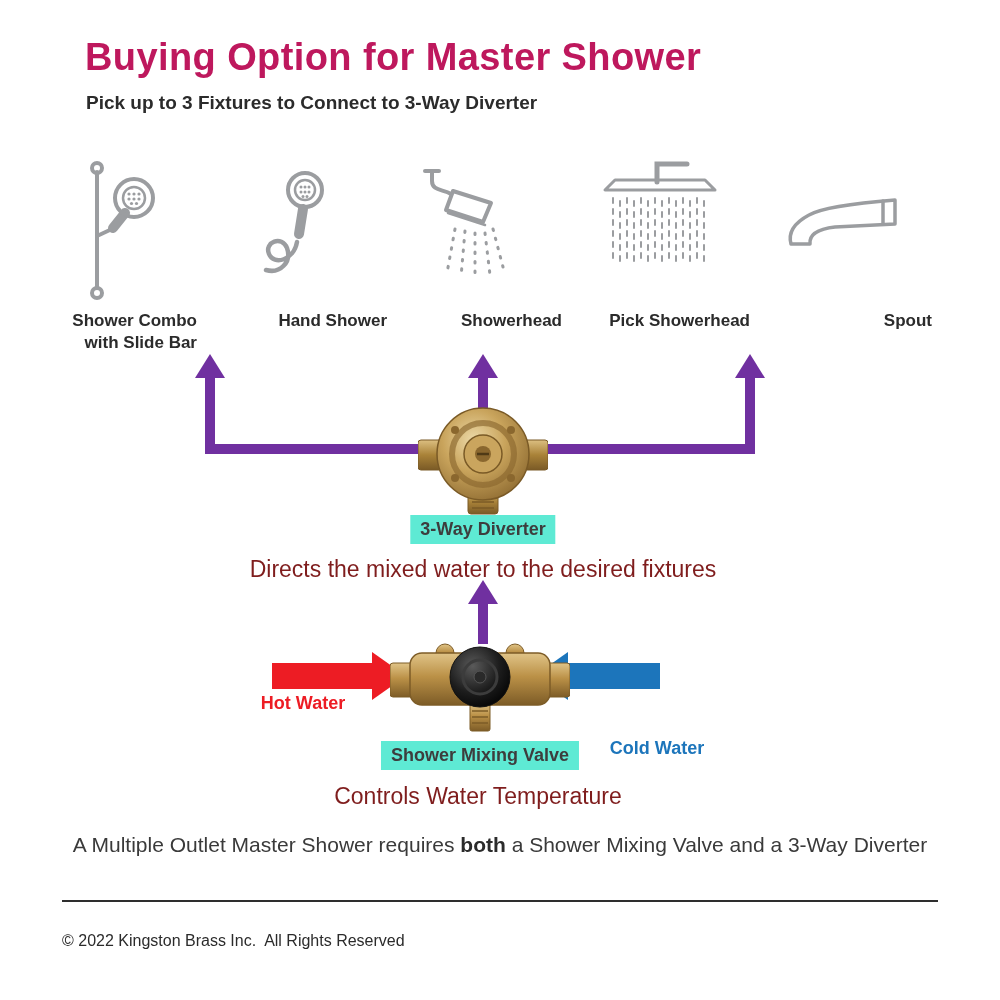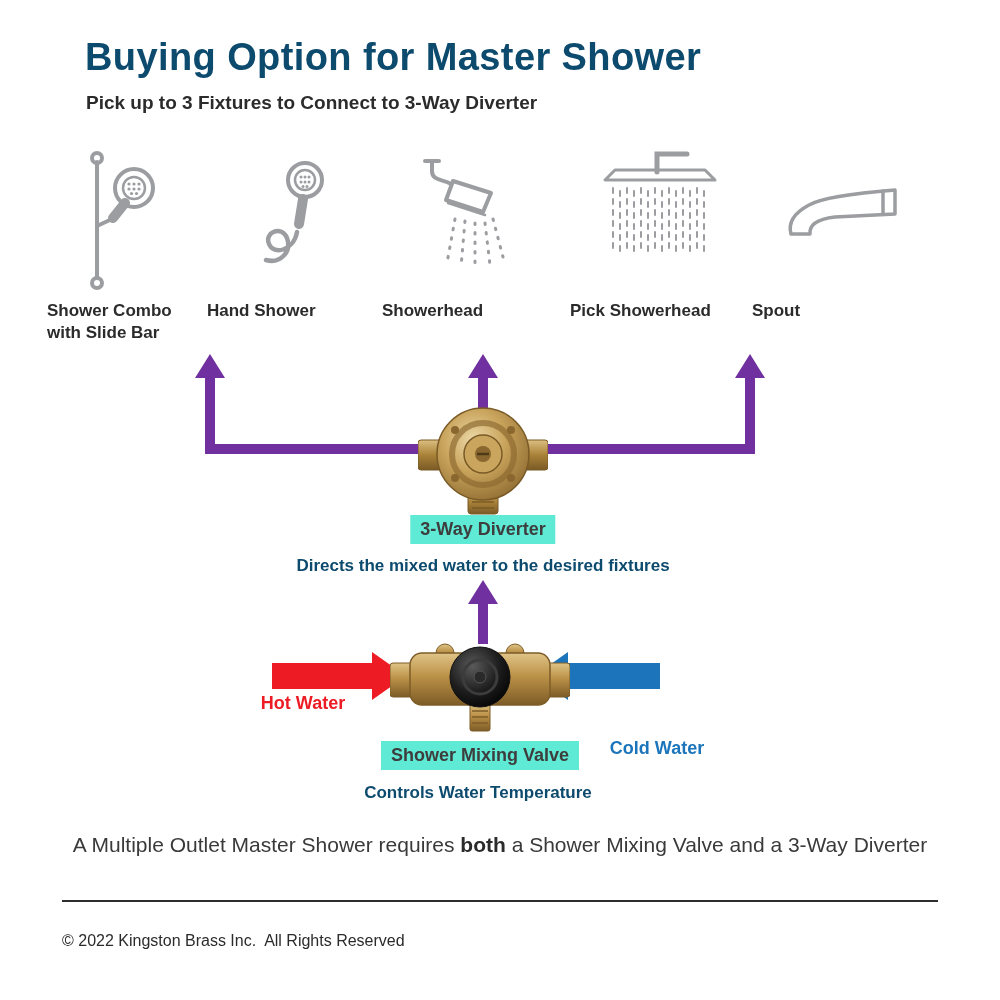--- a/index.html
+++ b/index.html
@@ -4,27 +4,27 @@
 <style>
   * { box-sizing: border-box; margin: 0; padding: 0; }
   body { background: #ffffff; }
   .canvas {
     position: relative; width: 1000px; height: 1000px;
     background: #ffffff; overflow: hidden;
     font-family: "Liberation Sans", sans-serif; color: #222;
   }
   .title {
     position: absolute; left: 85px; top: 36px;
-    font-size: 38px; font-weight: bold; color: #0c4a6e; letter-spacing: 0.4px;
+    font-size: 38px; font-weight: bold; color: #be185d; letter-spacing: 0.4px;
   }
   .subtitle {
     position: absolute; left: 86px; top: 92px;
     font-size: 19px; font-weight: bold; color: #2b2b2b;
   }
-  .fixture { position: absolute; top: 142px; text-align: left; }
+  .fixture { position: absolute; top: 152px; text-align: right; }
   .fixture .icon-box { height: 158px; display: flex; align-items: center; justify-content: center; }
   .fixture .flabel { font-size: 17px; font-weight: bold; color: #2b2b2b; line-height: 1.3; }
 
   .pbar { position: absolute; background: #7030a0; z-index: 1; }
   .tri-up {
     position: absolute; width: 0; height: 0; z-index: 1;
     border-left: 15px solid transparent; border-right: 15px solid transparent;
     border-bottom: 24px solid #7030a0;
   }
   .tri-right {
@@ -42,21 +42,21 @@
 
   .valve { position: absolute; z-index: 2; }
 
   .label-box {
     position: absolute; transform: translateX(-50%); z-index: 3;
     background: #5eead4; color: #3d3d3d; font-weight: bold;
     font-size: 18px; padding: 4px 10px; white-space: nowrap;
   }
   .desc {
     position: absolute; transform: translateX(-50%); z-index: 3;
-    font-weight: bold; font-size: 17px; color: #0c4a6e; white-space: nowrap;
+    font-weight: normal; font-size: 23px; color: #7f1d1d; white-space: nowrap;
   }
   .flow-label {
     position: absolute; transform: translateX(-50%); z-index: 3;
     font-weight: bold; font-size: 18px; white-space: nowrap;
   }
   .hot-text { color: #ed1c24; }
   .cold-text { color: #1c75bb; }
 
   .note {
     position: absolute; left: 0; top: 833px; width: 1000px;

